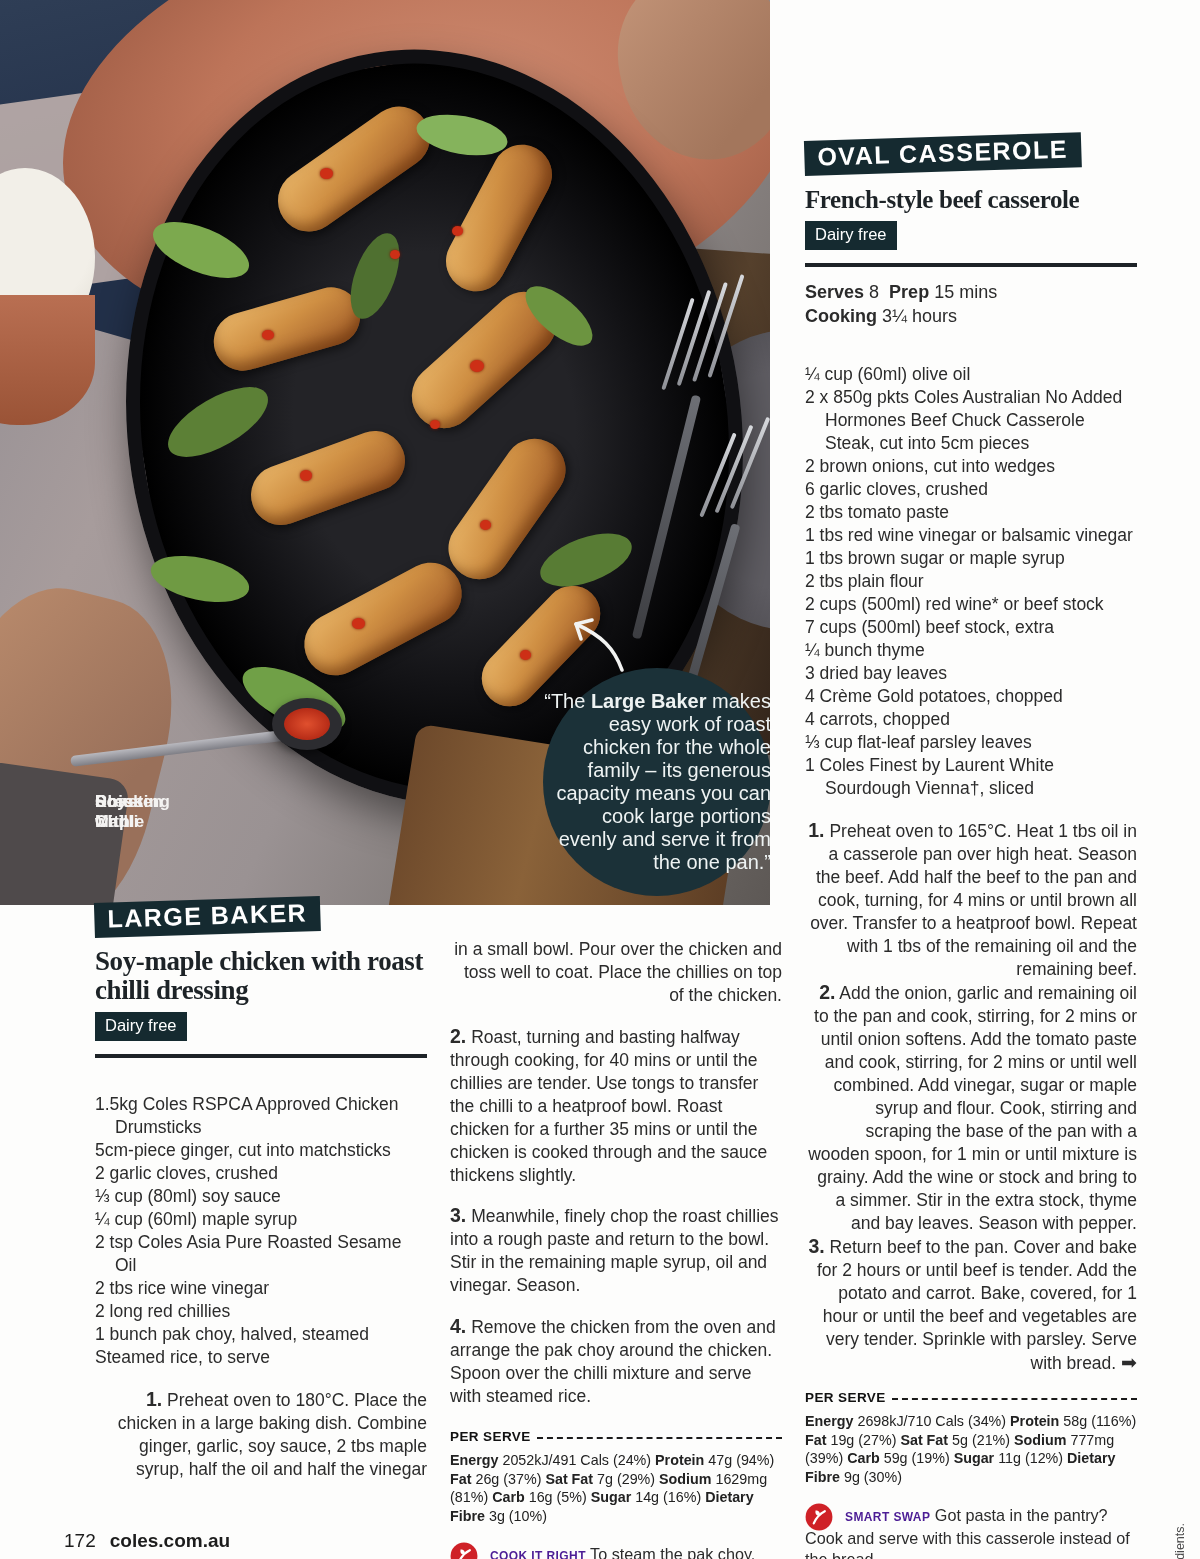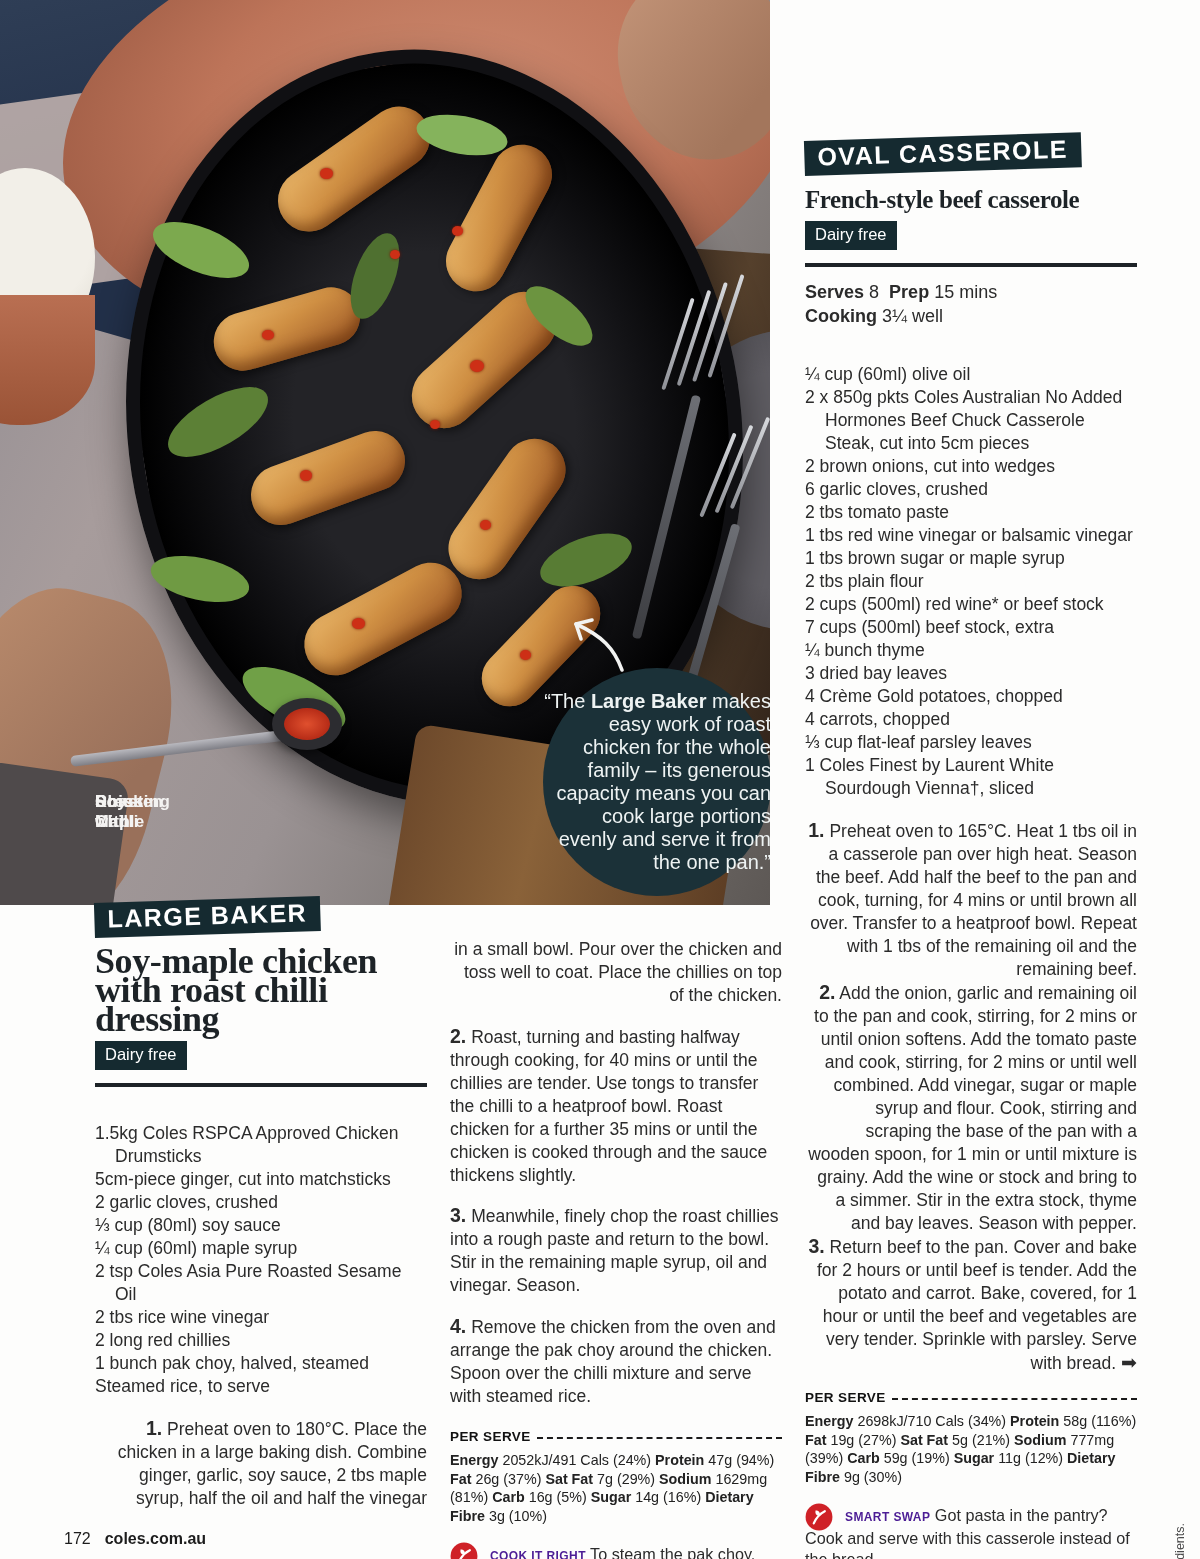--- a/index.html
+++ b/index.html
@@ -44,21 +44,21 @@
     padding:6px;box-sizing:border-box;}
   .quote b{font-weight:bold;}
   .curvearrow{position:absolute;left:558px;top:612px;}
   
   .col{position:absolute;width:332px;font-size:17.5px;line-height:23px;}
   .col1{left:95px;top:903px;}
   .col2{left:450px;top:938px;}
   .col3{left:805px;top:141px;}
   .badge{display:inline-block;background:#152a30;color:#fff;font-weight:bold;font-size:25px;letter-spacing:1.5px;
     padding:5px 13px 7px;transform:rotate(-1.8deg);transform-origin:left bottom;}
-  .rtitle{font-family:"Liberation Serif",serif;font-weight:bold;color:#1d2327;font-size:36px;line-height:29px;
+  .rtitle{font-family:"Liberation Serif",serif;font-weight:bold;color:#1d2327;font-size:27px;line-height:29px;
     letter-spacing:-.4px;margin:9px 0 7px;}
   .rtitle.nowrap{white-space:nowrap;font-size:25px;}
   .tag{display:inline-block;background:#152a30;color:#fff;font-size:16.5px;padding:2px 10px 4px;}
   .rule{height:4px;background:#1d2327;margin:13px 0 13px;}
   .serves{font-size:18px;line-height:24px;}
   .serves b{font-weight:bold;}
   ul.ings{list-style:none;margin:35px 0 0;padding:0;}
   ul.ings li{padding-left:20px;text-indent:-20px;}
   .steps{margin-top:19px;}
   .steps p, .cont{margin:0;text-align:right;}
@@ -68,21 +68,21 @@
   .dashfill{flex:1;margin-left:6px;border-top:2.4px dashed #1a1a1a;height:0;transform:translateY(1px);}
   .nutrition{font-size:14.3px;line-height:18.5px;margin-top:3px;color:#222;}
   .nutrition b{font-weight:bold;text-align:center;}
   .tip{position:relative;margin-top:19px;font-size:16.2px;line-height:21px;text-indent:40px;color:#2b2b2b;}
   .tip .ticon{position:absolute;left:0;top:-2px;text-indent:0;}
   .tiplabel{font-weight:bold;font-size:12px;letter-spacing:.4px;color:#4c1d95;}
   .endarrow{font-size:19px;}
   
   .vnote{position:absolute;right:12px;bottom:36px;transform:rotate(-90deg);transform-origin:100% 100%;
     font-size:12.5px;line-height:16px;color:#4c4c4c;white-space:nowrap;}
-  .footer{position:absolute;left:64px;top:1530px;font-size:16px;color:#1c1c1c;}
+  .footer{position:absolute;left:64px;top:1530px;font-size:19px;color:#1c1c1c;}
   .footer .site{font-weight:bold;margin-left:14px;}
 </style>
 </head>
 <body>
 
 <div class="photo">
   <div class="denim"></div>
   <div class="tableband"></div>
   <div class="cloth"></div>
   <div class="cloth2"></div>
@@ -212,21 +212,21 @@
 </div>
 
 <div class="col col3">
   <div class="badge">OVAL CASSEROLE</div>
   <div class="rtitle nowrap">French-style beef casserole</div>
   <div class="tag">Dairy free</div>
   <div class="rule"></div>
   <div class="serves">
     <b>Serves</b> <span>8</span>&nbsp;
     <b>Prep</b> <span>15 mins</span><br>
-    <b>Cooking</b> <span>3¼ well</span>
+    <b>Cooking</b> <span>3¼ hours</span>
   </div>
   <ul class="ings">
 
   <li>¼ cup (60ml) olive oil</li>
       <li>2 x 850g pkts Coles Australian No Added Hormones Beef Chuck Casserole Steak, cut into 5cm pieces</li>
       <li>2 brown onions, cut into wedges</li>
       <li>6 garlic cloves, crushed</li>
       <li>2 tbs tomato paste</li>
       <li>1 tbs red wine vinegar or balsamic vinegar</li>
       <li>1 tbs brown sugar or maple syrup</li>

